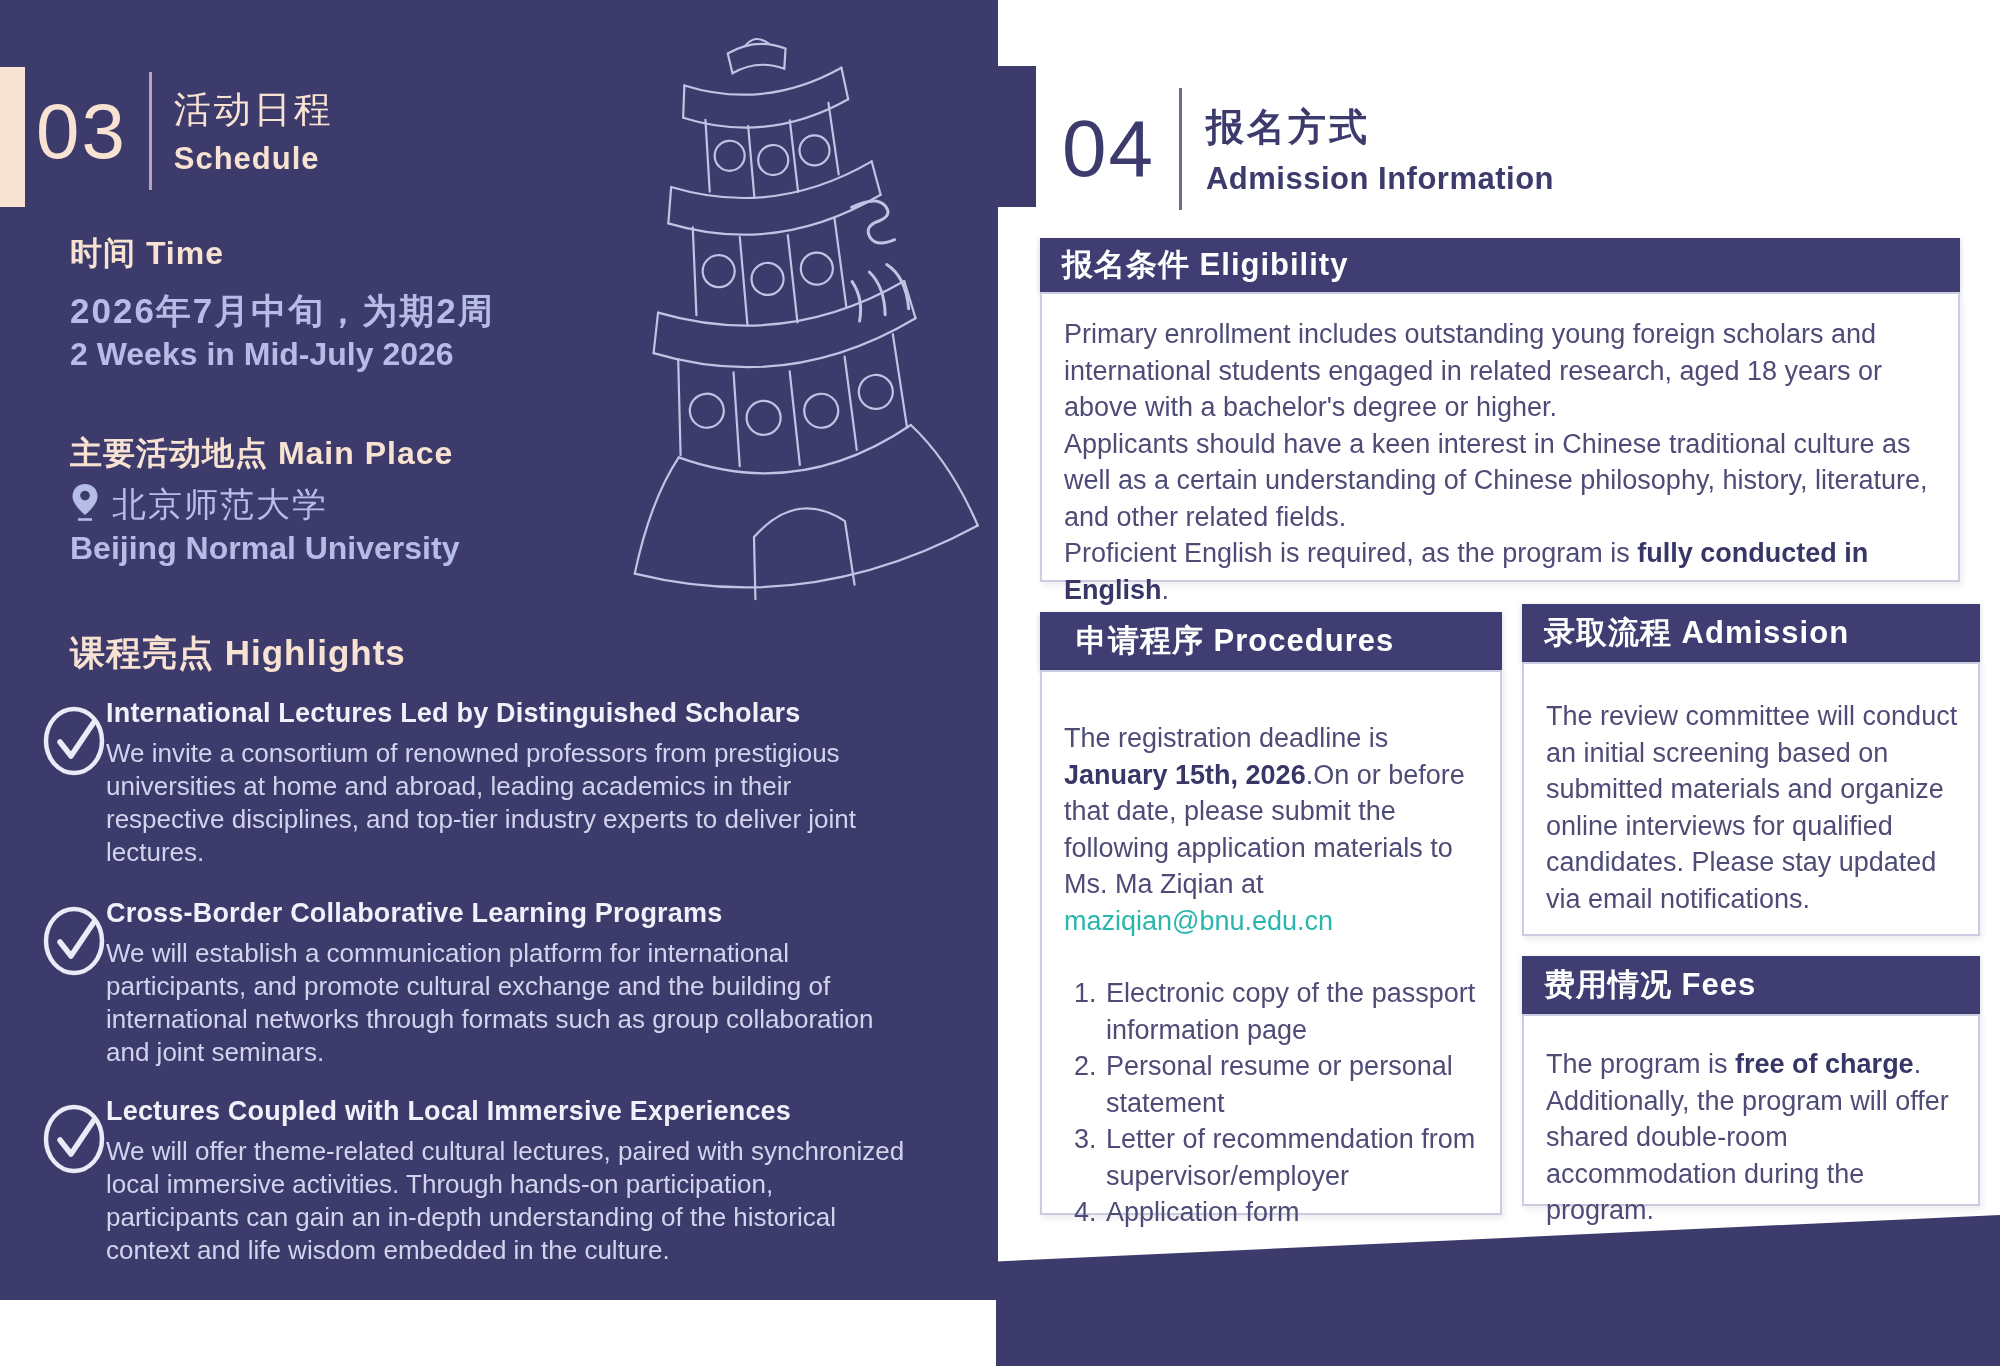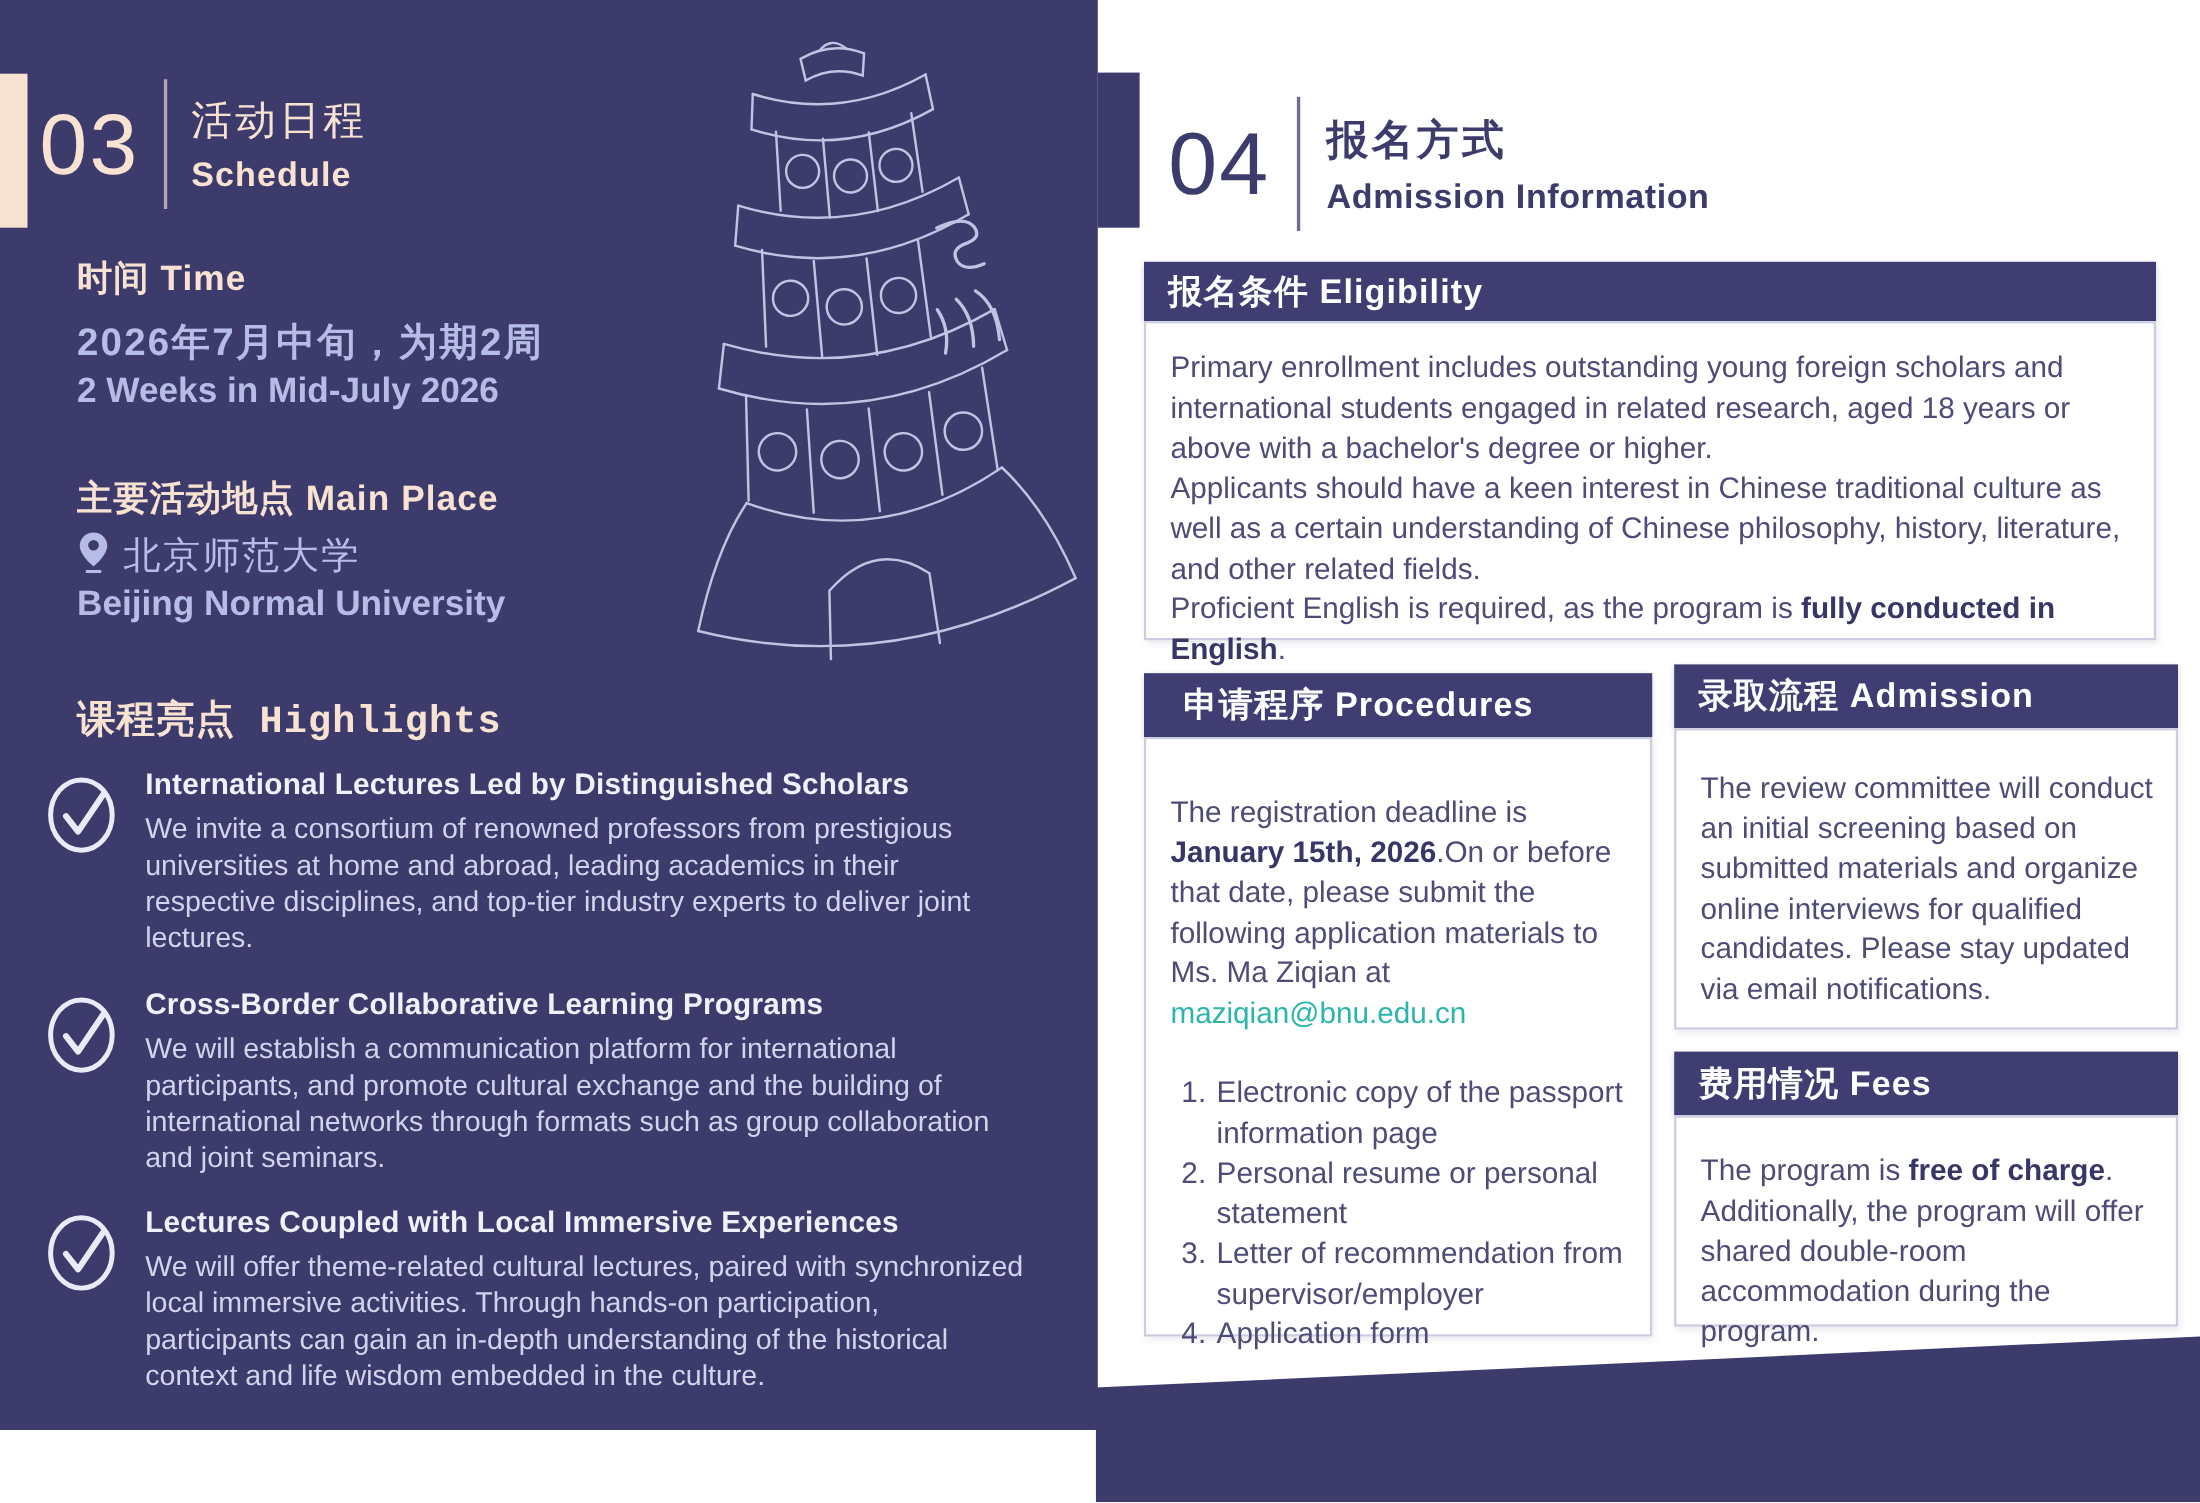--- a/index.html
+++ b/index.html
@@ -18,23 +18,23 @@
   .sec3-zh { font-size:37px; font-weight:normal; color:#f8e2d2; letter-spacing:3px;text-align:center; }
   .sec3-en { font-size:31px; font-weight:bold; color:#f8e2d2; letter-spacing:1px; }
 
   .cream-h { position:absolute; left:70px; color:#f8e2d2; font-weight:bold; font-size:32px; letter-spacing:1px; }
   .lav { color:#b7bce7; font-weight:bold; }
   .time-zh { position:absolute; left:70px; top:288px; font-size:35px; letter-spacing:2px; }
   .time-en { position:absolute; left:70px; top:336px; font-size:32px; }
   .place-row { position:absolute; left:70px; top:482px; display:flex; align-items:flex-start; gap:12px; font-size:34px; letter-spacing:2px; }
   .place-en { position:absolute; left:70px; top:530px; font-size:32px; }
 
-  .hl-heading { position:absolute; left:70px; top:630px; font-size:35px; color:#f8e2d2; font-weight:bold; letter-spacing:1px;font-family:Liberation Mono, monospace; }
-
-  .hl-item { position:absolute; left:42px; width:890px; display:flex; gap:26px; }
+  .hl-heading { position:absolute; left:70px; top:630px; font-size:35px; color:#f8e2d2; font-weight:bold; letter-spacing:1px; }
+
+  .hl-item { position:absolute; left:42px; width:890px; display:flex; }
   .hl-icon { flex:0 0 64px; width:64px; height:72px; margin-top:6px; }
   .hl-text { width:800px; }
   .hl-title { font-size:27px; font-weight:bold; color:#f0f1fa; margin-bottom:8px; letter-spacing:0.2px; }
   .hl-body { font-size:26px; line-height:33px; color:#d2d4ee; font-weight:400; }
 
   
   .tower { position:absolute; left:555px; top:18px; width:450px; height:600px; }
 
   
   .sec4-tab { position:absolute; left:998px; top:66px; width:38px; height:141px; background:#3d3b6c; }

